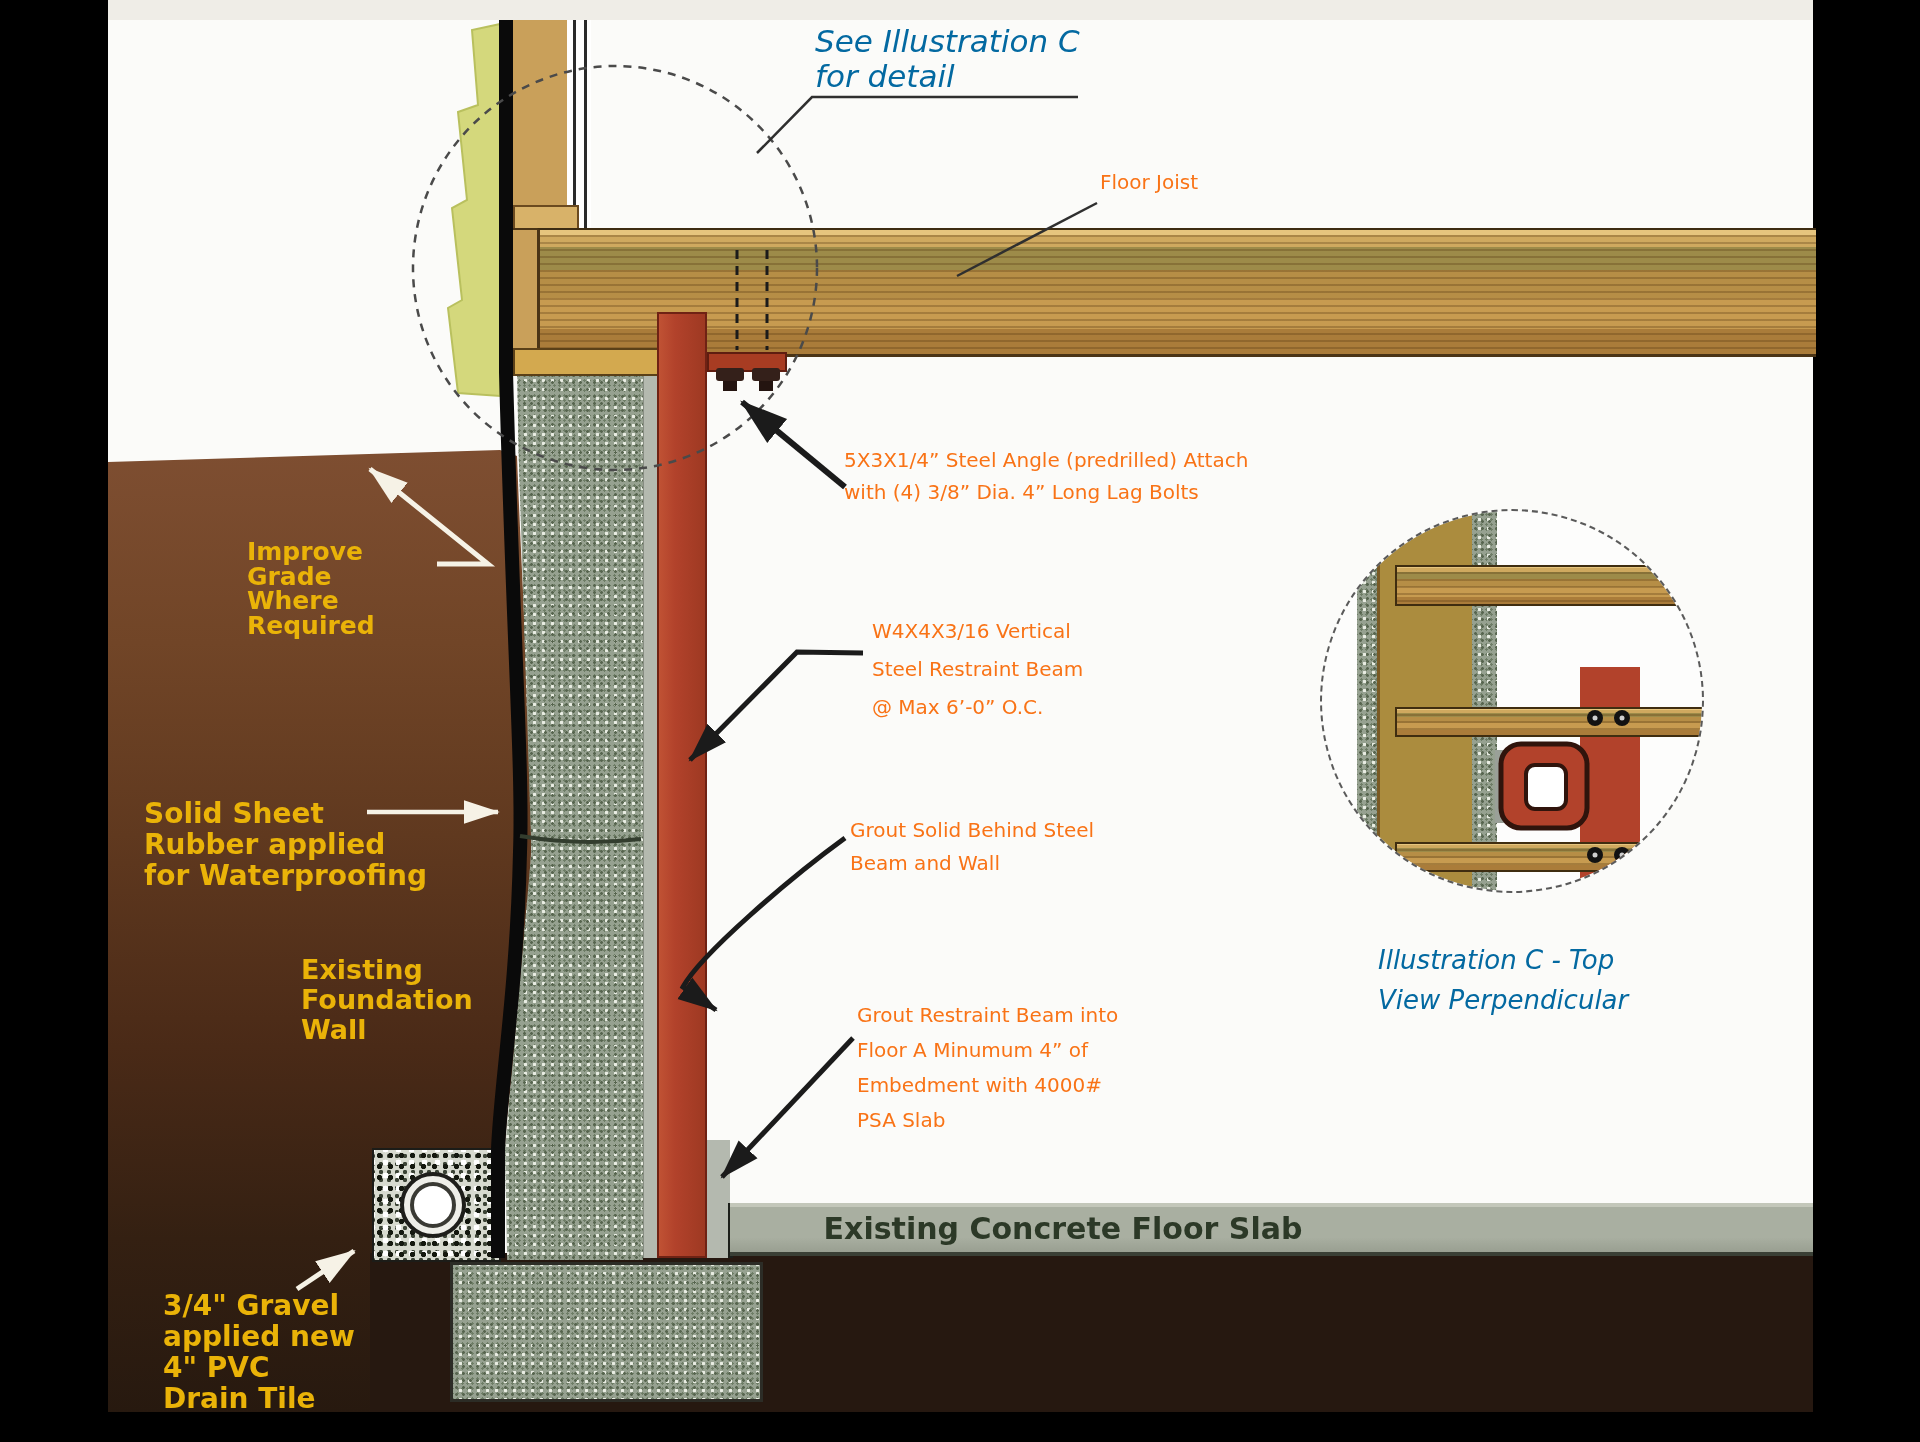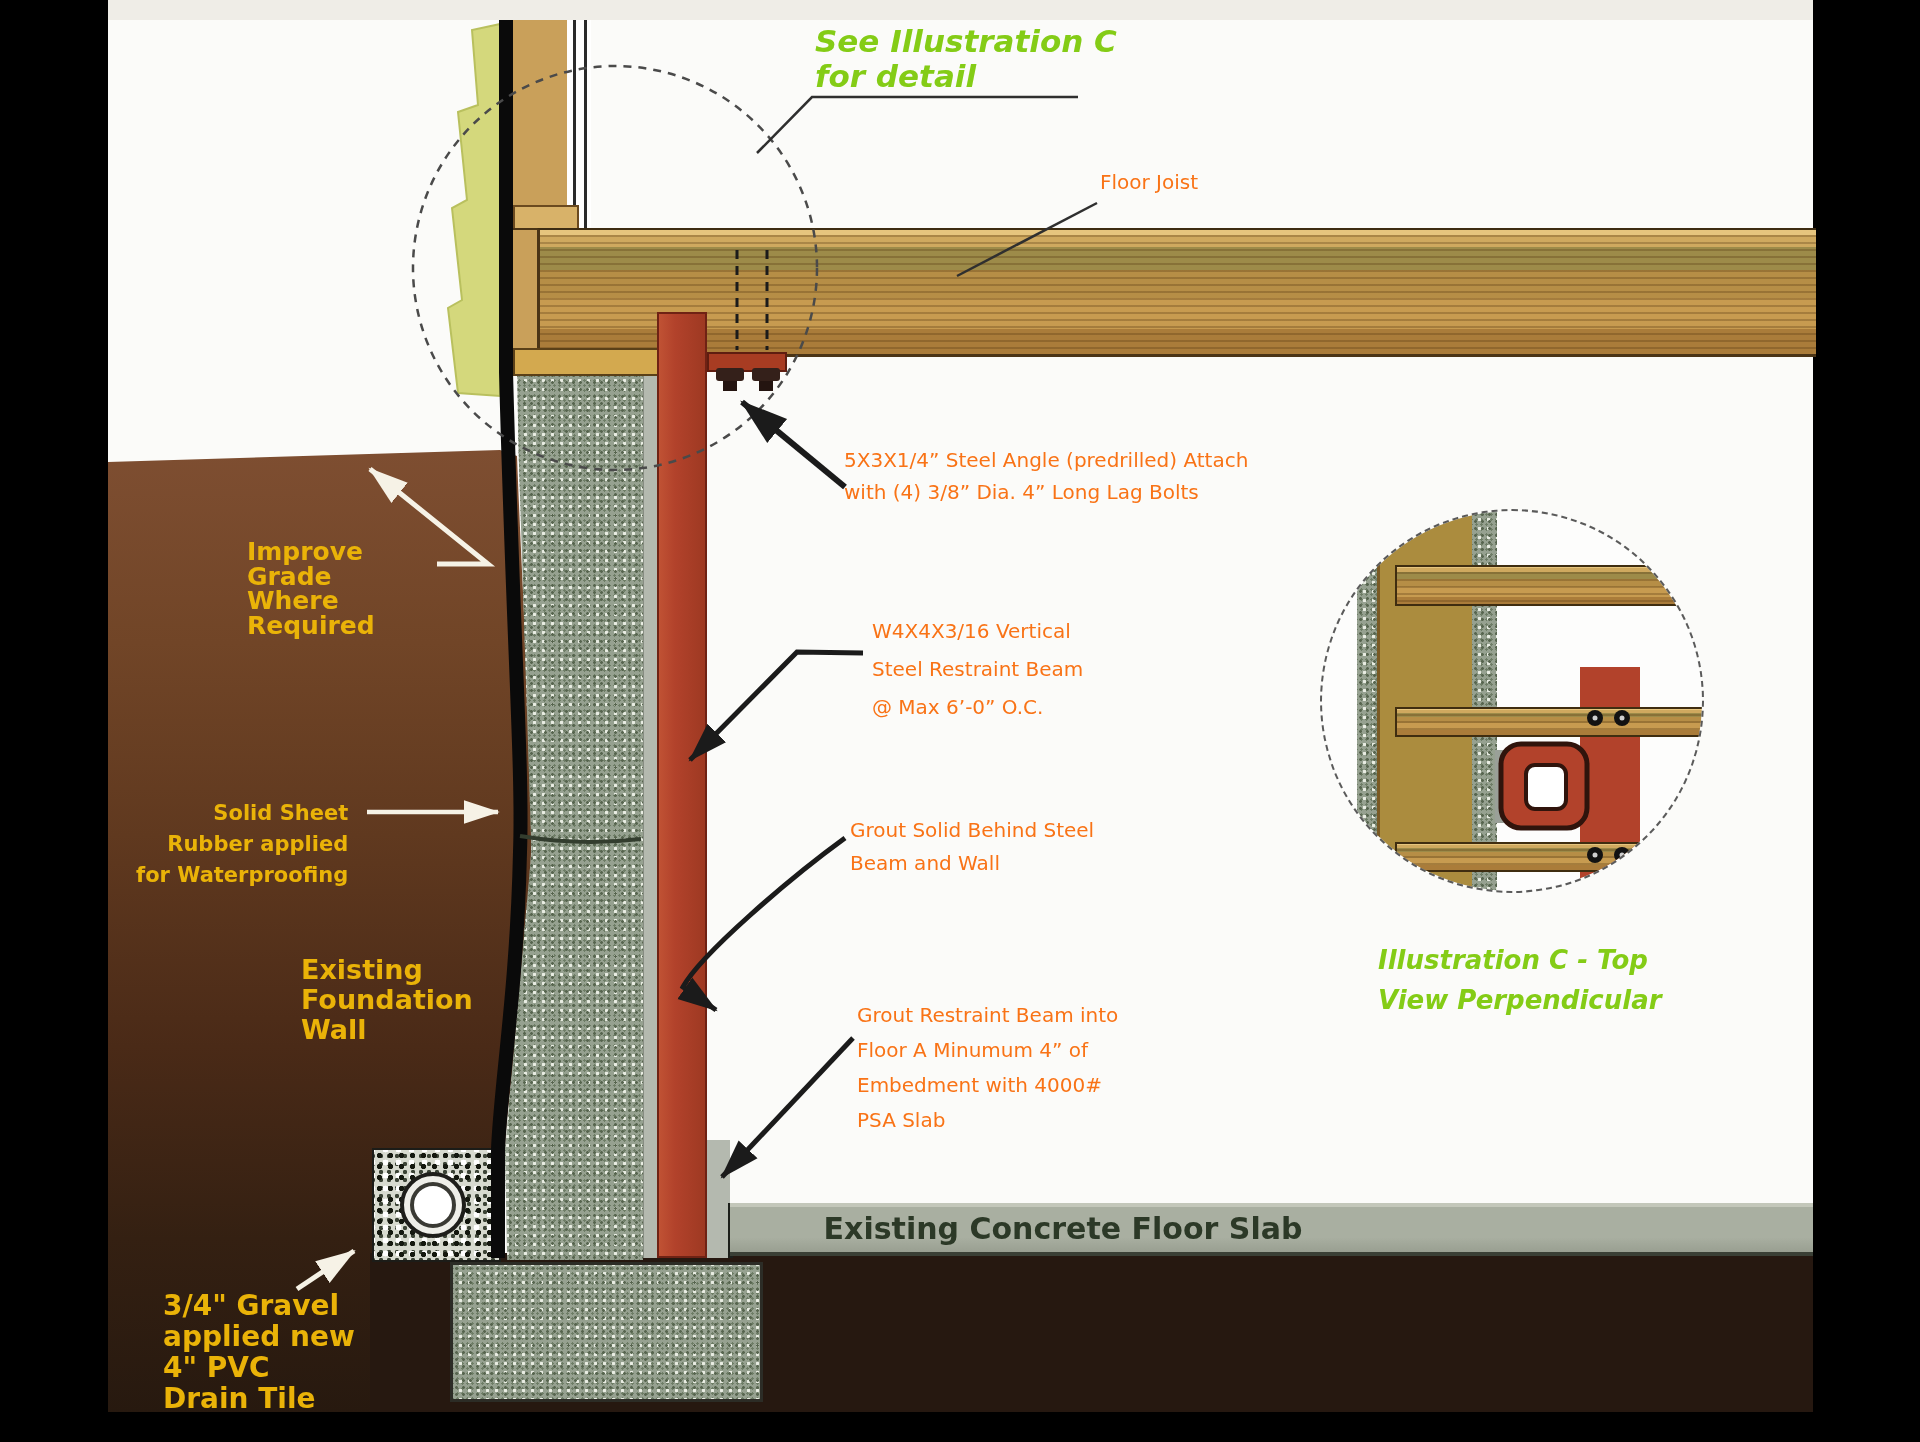--- a/index.html
+++ b/index.html
@@ -21,21 +21,21 @@
       radial-gradient(#ffffff 2.8px, transparent 3.1px),
       radial-gradient(#3c4436 2px, transparent 2.3px);
     background-size:11px 11px,13px 13px,8px 8px;
     background-position:0 0,5px 6px,3px 2px;}
   .wood{background-image:
       repeating-linear-gradient(180deg, rgba(84,54,16,0) 0 5px, rgba(84,54,16,.30) 5px 7px),
       linear-gradient(180deg,#e6c57e 0 4%,#cfa95f 4% 14%,#9d8b49 14% 32%,#b68e46 32% 55%,#c79b50 55% 80%,#aa7c3a 80% 100%);}
   .woodflat{background:#c9a05a;}
   .lbl{position:absolute;color:#f97316;font-size:20px;line-height:32px;white-space:nowrap;}
   .lbl-white{position:absolute;color:#eab308;font-weight:600;white-space:nowrap;}
-  .lbl-bold-ital{position:absolute;color:#84cc16;font-weight:bold;font-style:italic;
+  .lbl-bold-ital{position:absolute;color:#0369a1;font-weight:normal;font-style:italic;
                  font-size:31px;line-height:35px;white-space:nowrap;}
   .inset-wrap{left:1322px;top:511px;width:380px;height:380px;border-radius:50%;
               overflow:hidden;background:#fdfdfc;}
   .inset-border{left:1320px;top:509px;width:380px;height:380px;border-radius:50%;
                 border:2px dashed #5a5a5a;pointer-events:none;}
   svg{position:absolute;left:0;top:0;pointer-events:none;}
 </style>
 </head>
 <body>
 
@@ -176,21 +176,21 @@
     <div>Where</div>
     <div>Required</div>
   </div>
 
   <div class="lbl" style="left:872px;top:612px;line-height:38px;">
     <div>W4X4X3/16 Vertical</div>
     <div>Steel Restraint Beam</div>
     <div>@ Max 6’-0” O.C.</div>
   </div>
 
-  <div class="lbl-white" style="left:136px;top:798px;font-size:21px;line-height:31px;text-align:right;">
+  <div class="lbl-white" style="left:144px;top:798px;font-size:28px;line-height:31px;">
     <div>Solid Sheet</div>
     <div>Rubber applied</div>
     <div>for Waterproofing</div>
   </div>
 
   <div class="lbl-white" style="left:277px;top:955px;font-size:27px;line-height:30px;margin-left:24px;">
     <div>Existing</div>
     <div>Foundation</div>
     <div>Wall</div>
   </div>

